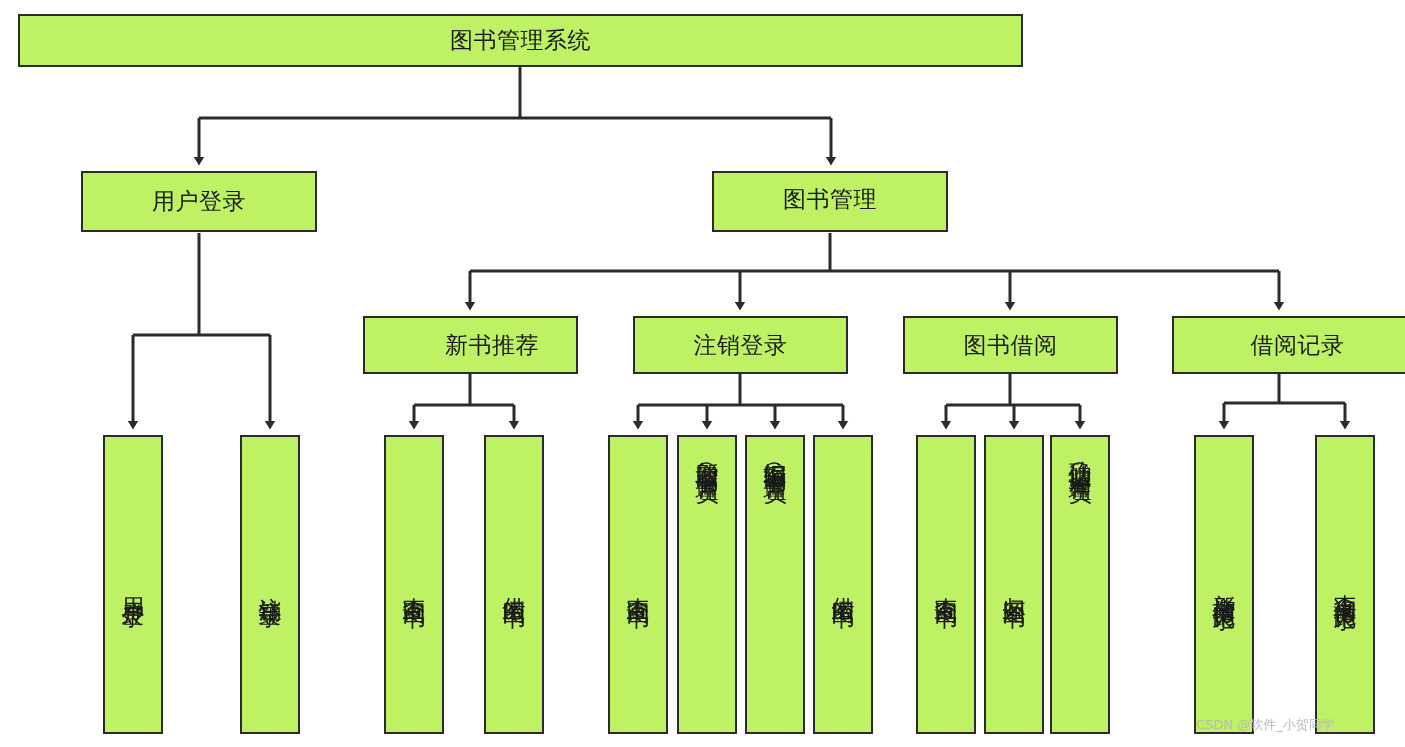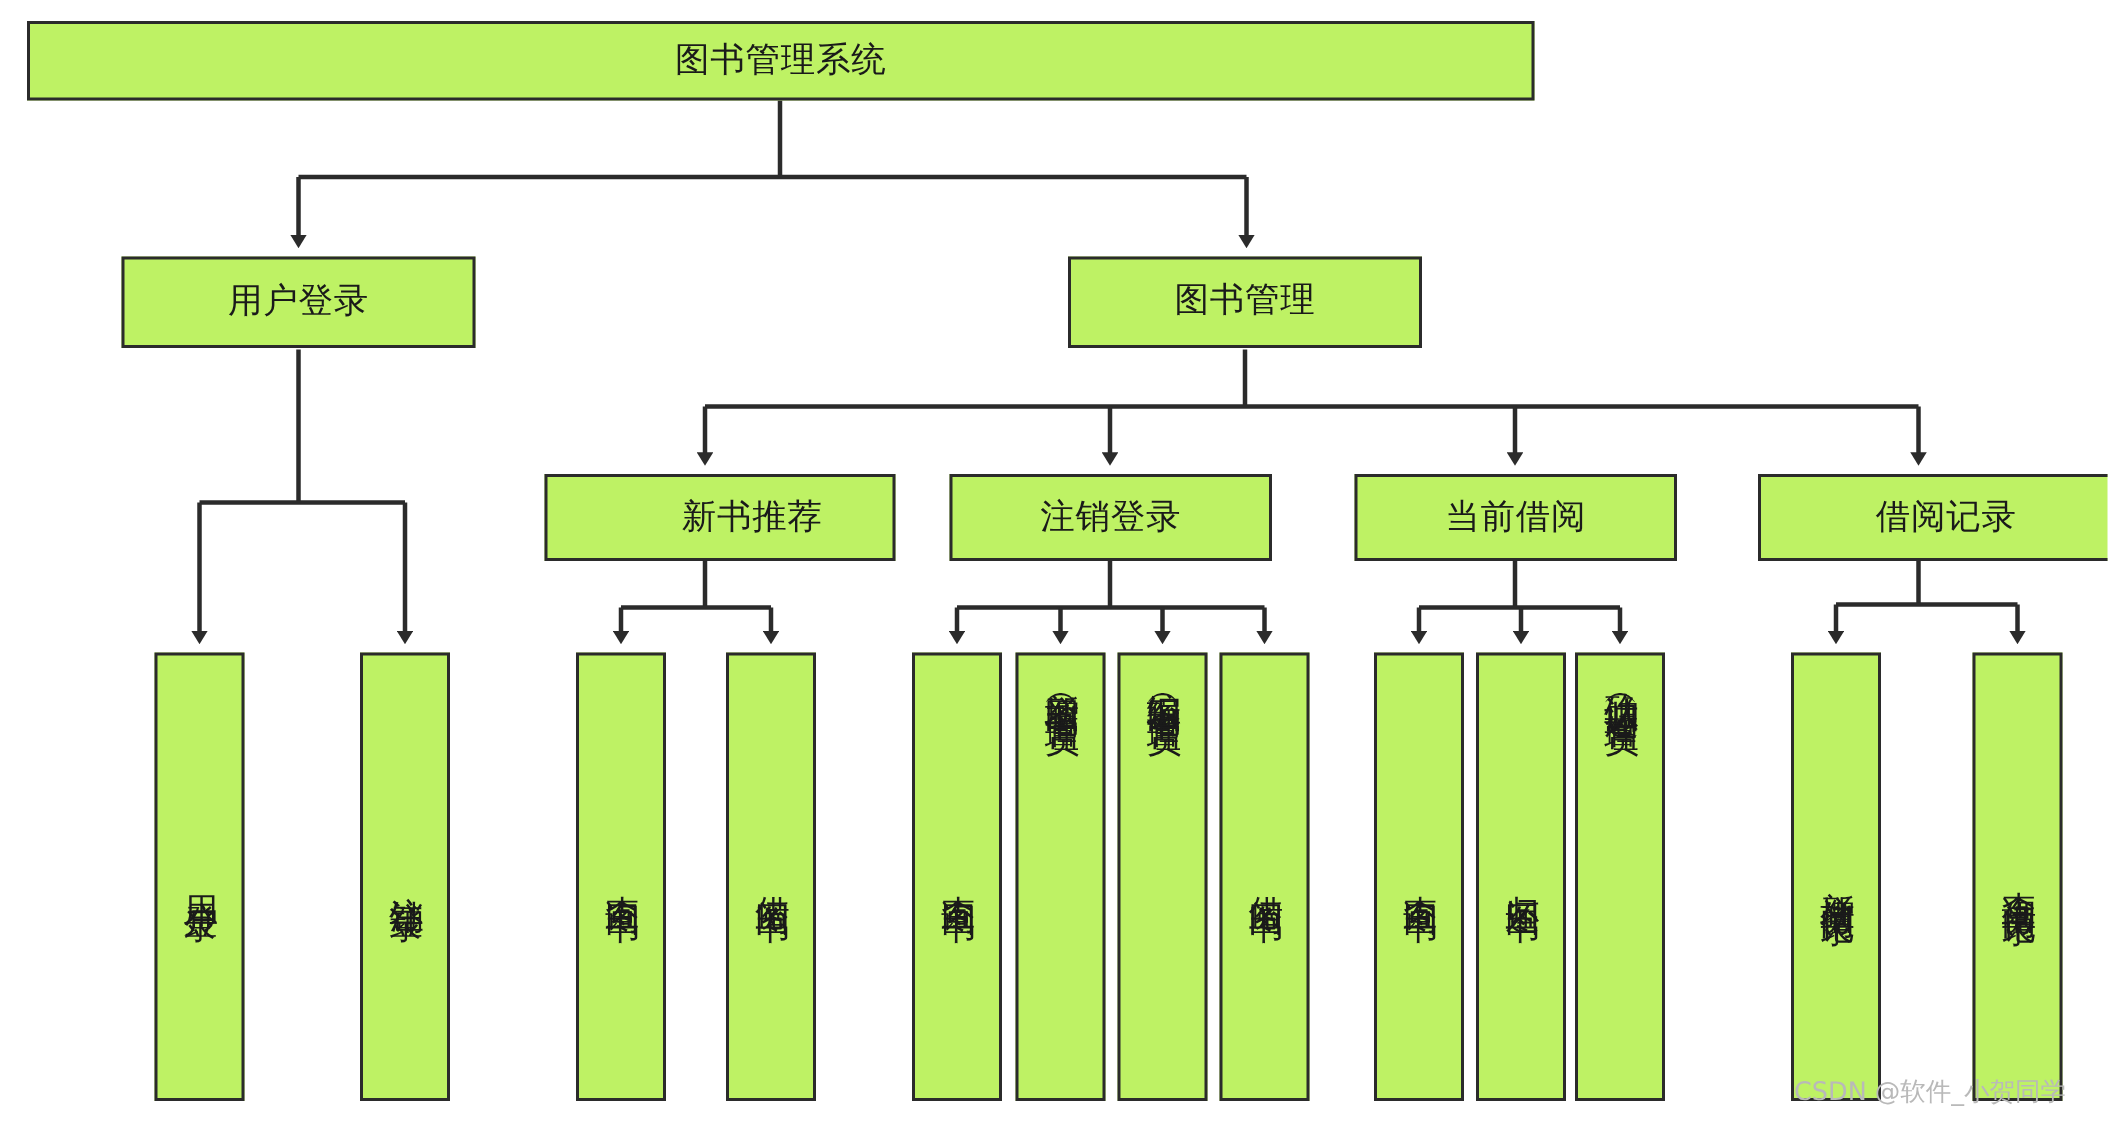--- a/index.html
+++ b/index.html
@@ -65,21 +65,21 @@
     letter-spacing: 3px;
     white-space: nowrap;
   }
   .node.vertical.centered {
     align-items: center;
     padding-top: 0;
   }
   .watermark {
     position: absolute;
     color: #b9b9b9;
-    font-size: 17px;
+    font-size: 13px;
     white-space: nowrap;
     font-family: "DejaVu Sans", "Liberation Sans", sans-serif;
   }
 </style>
 </head>
 <body style="background: rgb(255, 255, 255);">
 
 <div id="diagram-root">
 
   <svg class="connectors" viewBox="0 0 1405 747" preserveAspectRatio="none">
@@ -148,28 +148,28 @@
     <span class="node-label">图书管理系统</span>
   </div>
 
   <div class="node horizontal" style="left: 81px; top: 171px; width: 236px; height: 61px;">
     <span class="node-label">用户登录</span>
   </div>
   <div class="node horizontal" style="left: 712px; top: 171px; width: 236px; height: 61px; font-family: Liberation Mono, monospace;">
     <span class="node-label">图书管理</span>
   </div>
 
-  <div class="node horizontal" style="left: 363px; top: 316px; width: 234px; height: 58px; padding-left: 43px;">
+  <div class="node horizontal" style="left: 363px; top: 316px; width: 215px; height: 58px; padding-left: 43px;">
     <span class="node-label">新书推荐</span>
   </div>
   <div class="node horizontal" style="left: 633px; top: 316px; width: 215px; height: 58px;">
     <span class="node-label">注销登录</span>
   </div>
   <div class="node horizontal" style="left: 903px; top: 316px; width: 215px; height: 58px;">
-    <span class="node-label">当前借阅</span>
+    <span class="node-label">图书借阅</span>
   </div>
   <div class="node horizontal" style="left: 1172px; top: 316px; width: 251px; height: 58px;">
     <span class="node-label">借阅记录</span>
   </div>
 
   <div class="node vertical centered" style="left: 103px; top: 435px; width: 60px; height: 299px;">
     <span class="node-label">用户登录</span>
   </div>
   <div class="node vertical centered" style="left: 240px; top: 435px; width: 60px; height: 299px;">
     <span class="node-label">注销登录</span>

